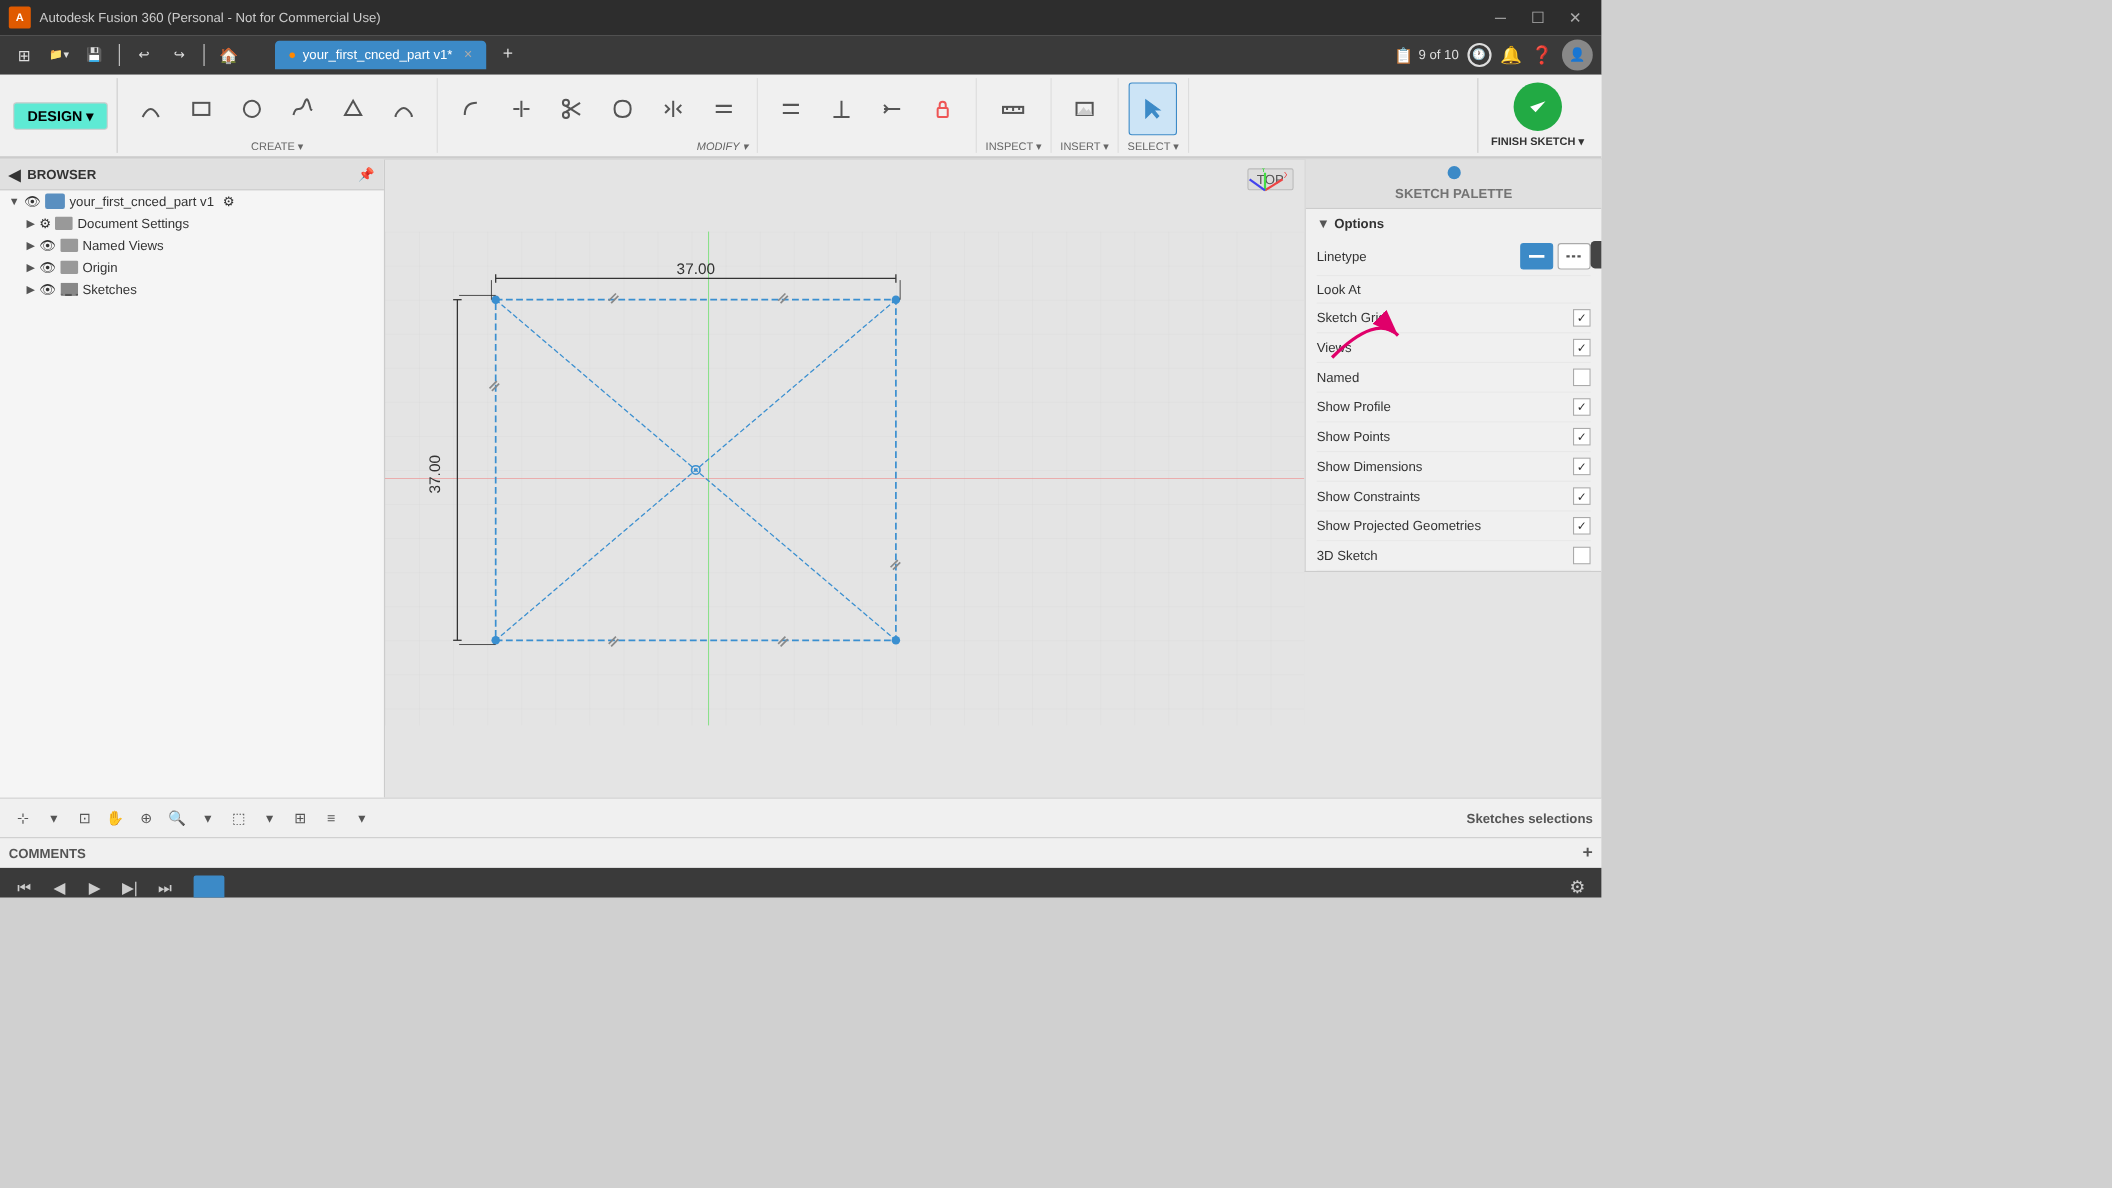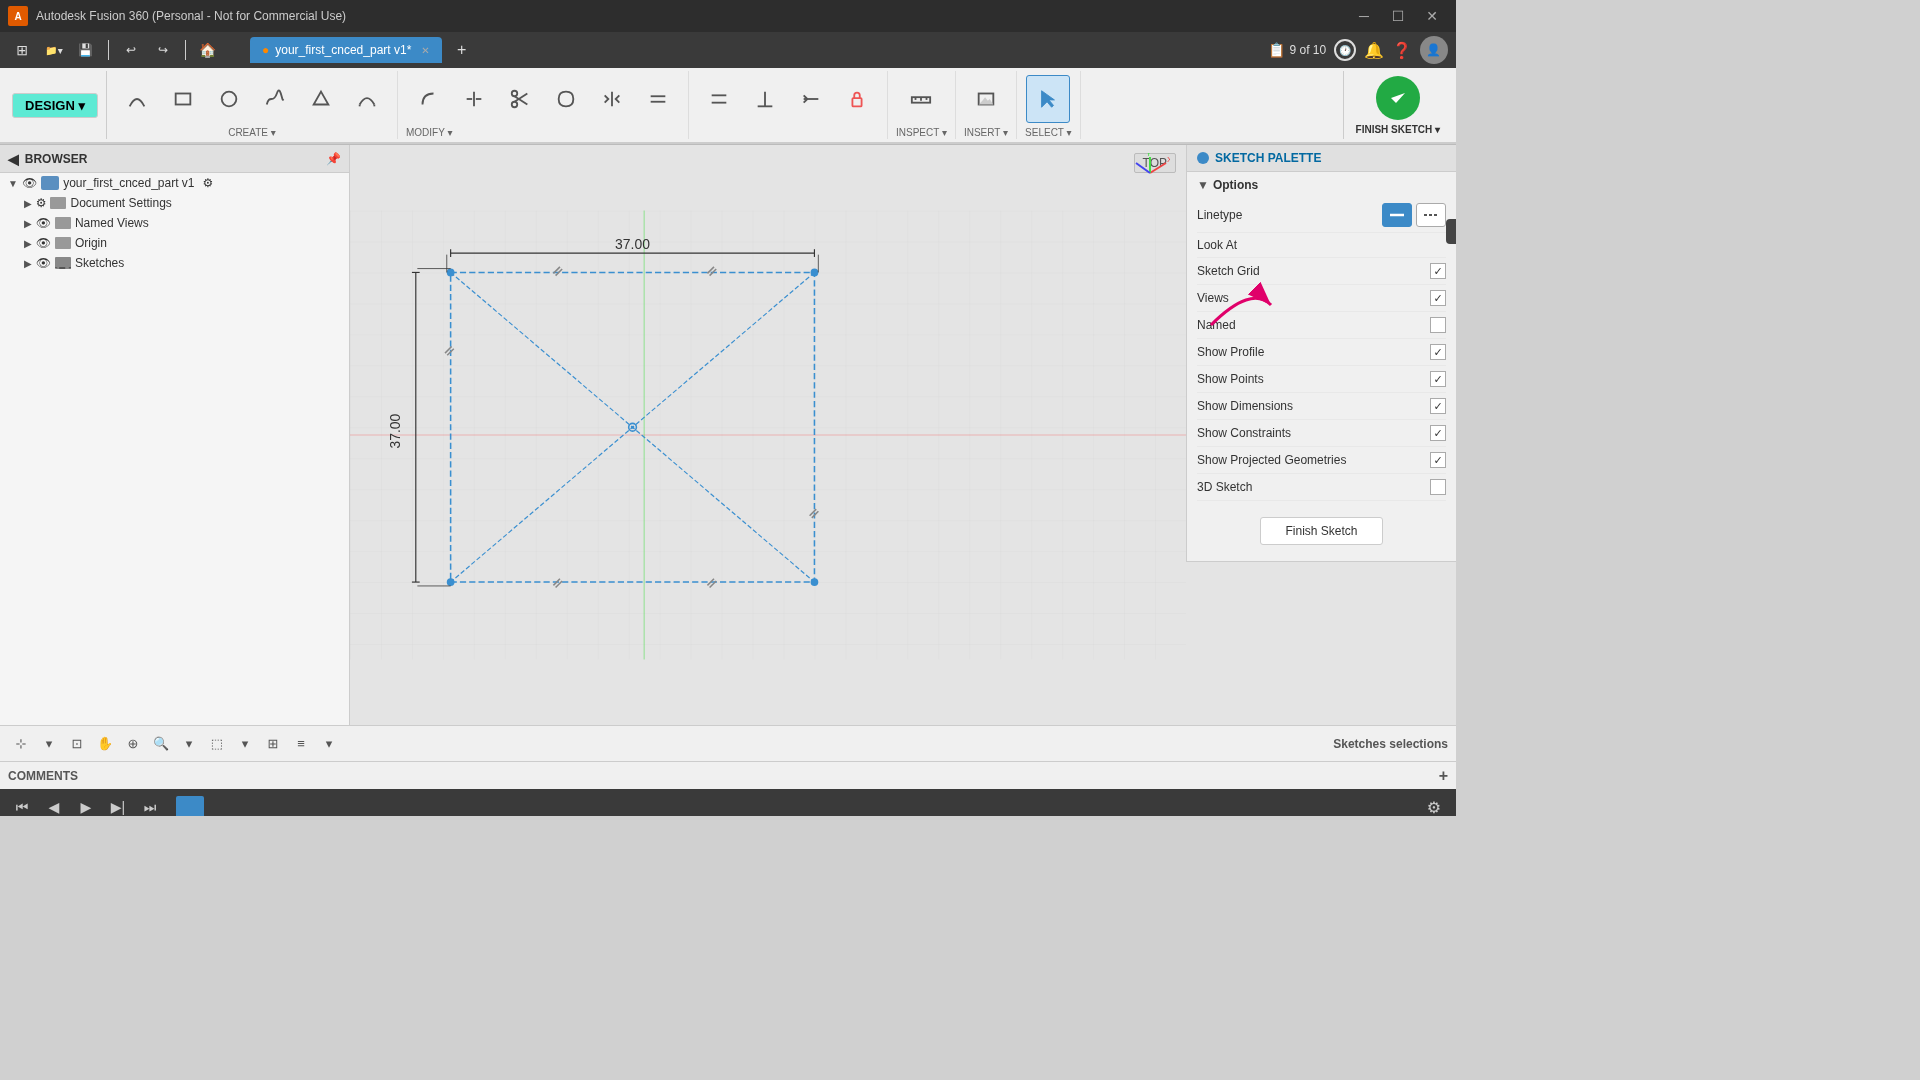--- a/index.html
+++ b/index.html
@@ -33,21 +33,21 @@
     #sidebar-header { height: 28px; background: #e0e0e0; display: flex; align-items: center; padding: 0 8px; gap: 6px; border-bottom: 1px solid #ccc; font-size: 12px; font-weight: bold; color: #333; }
     .sidebar-item { display: flex; align-items: center; padding: 3px 8px; cursor: pointer; font-size: 12px; color: #333; gap: 4px; }
     .folder-icon { width: 16px; height: 12px; background: #c8a050; border-radius: 1px; display: inline-block; }
     .folder-icon.gray { background: #999; }
 
     
     #canvas { flex: 1; position: relative; background: #e8e8e8; overflow: hidden; }
 
     
     #sketch-palette { position: absolute; right: 0; top: 0; width: 270px; background: #f0f0f0; border-left: 1px solid #ccc; border-bottom: 1px solid #ccc; z-index: 10; }
-    #palette-header { background: #ddd; padding: 6px 10px; font-size: 12px; font-weight: bold; color: #0369a1; display: flex; align-items: center; gap: 6px; border-bottom: 1px solid #ccc; }
+    #palette-header { background: #ddd; padding: 6px 10px; font-size: 12px; font-weight: bold; color: #737373; display: flex; align-items: center; gap: 6px; border-bottom: 1px solid #ccc; flex-direction: column; }
     .palette-section-header { display: flex; align-items: center; gap: 4px; font-size: 12px; font-weight: bold; color: #333; margin-bottom: 6px; cursor: pointer; }
     .palette-row { display: flex; align-items: center; justify-content: space-between; padding: 5px 0; border-bottom: 1px solid #e8e8e8; }
     .palette-label { font-size: 12px; color: #333; }
     .palette-controls { display: flex; gap: 4px; align-items: center; }
     .linetype-btn { width: 30px; height: 24px; border: 1px solid #aaa; border-radius: 3px; cursor: pointer; display: flex; align-items: center; justify-content: center; background: white; }
     .linetype-btn.active { background: #3c8ac7; border-color: #3c8ac7; }
     .checkbox { width: 16px; height: 16px; border: 1px solid #aaa; background: white; display: flex; align-items: center; justify-content: center; cursor: pointer; }
     .checkbox.checked::after { content: '✓'; font-size: 11px; color: #333; }
     .checkbox.unchecked { background: white; }
     .finish-btn { display: block; margin: 8px auto; padding: 6px 24px; background: white; border: 1px solid #ccc; border-radius: 3px; cursor: pointer; font-size: 12px; color: #333; }
@@ -185,21 +185,21 @@
           <svg viewBox="0 0 24 24" fill="none" stroke="#555" stroke-width="2">
               <path d="M4 18 Q12 4 20 18"></path>
               <line x1="4" y1="18" x2="4" y2="20"></line>
               <line x1="20" y1="18" x2="20" y2="20"></line>
             </svg>
         </div>
       </div>
       <div class="ribbon-group-label">CREATE ▾</div>
     </div>
 
-    <div class="ribbon-group" style="align-items:flex-start;gap:2px;">
+    <div class="ribbon-group" style="align-items:flex-end;gap:2px;font-style:italic;">
       <div class="ribbon-tools">
         <div class="ribbon-btn">
           <svg viewBox="0 0 24 24" fill="none" stroke="#555" stroke-width="2">
               <path d="M6 18 Q6 6 18 6"></path>
             </svg>
         </div>
         <div class="ribbon-btn">
           <svg viewBox="0 0 24 24" fill="none" stroke="#555" stroke-width="2">
               <line x1="4" y1="12" x2="10" y2="12"></line>
               <line x1="14" y1="12" x2="20" y2="12"></line>
@@ -519,23 +519,20 @@
         <div class="palette-row">
           <span class="palette-label">Show Projected Geometries</span>
           <div class="checkbox checked"></div>
         </div>
 
         <div class="palette-row">
           <span class="palette-label">3D Sketch</span>
           <div class="checkbox unchecked"></div>
         </div>
 
-        <div style="display:flex;justify-content:flex-end;padding:8px 0;">
-          <button class="finish-btn">Finish Sketch</button>
-        </div>
       </div>
 
       <div style="position:absolute;top:74px;right:10px;z-index:30;pointer-events:none;">
         <div class="construction-tooltip" style="font-size:13px;padding:5px 12px;background:#444;color:white;border-radius:4px;">Construction</div>
       </div>
     </div>
 
     <div style="position:absolute;top:130px;right:175px;z-index:25;pointer-events:none;">
       <svg width="80" height="60" viewBox="0 0 80 60">
         <defs>

